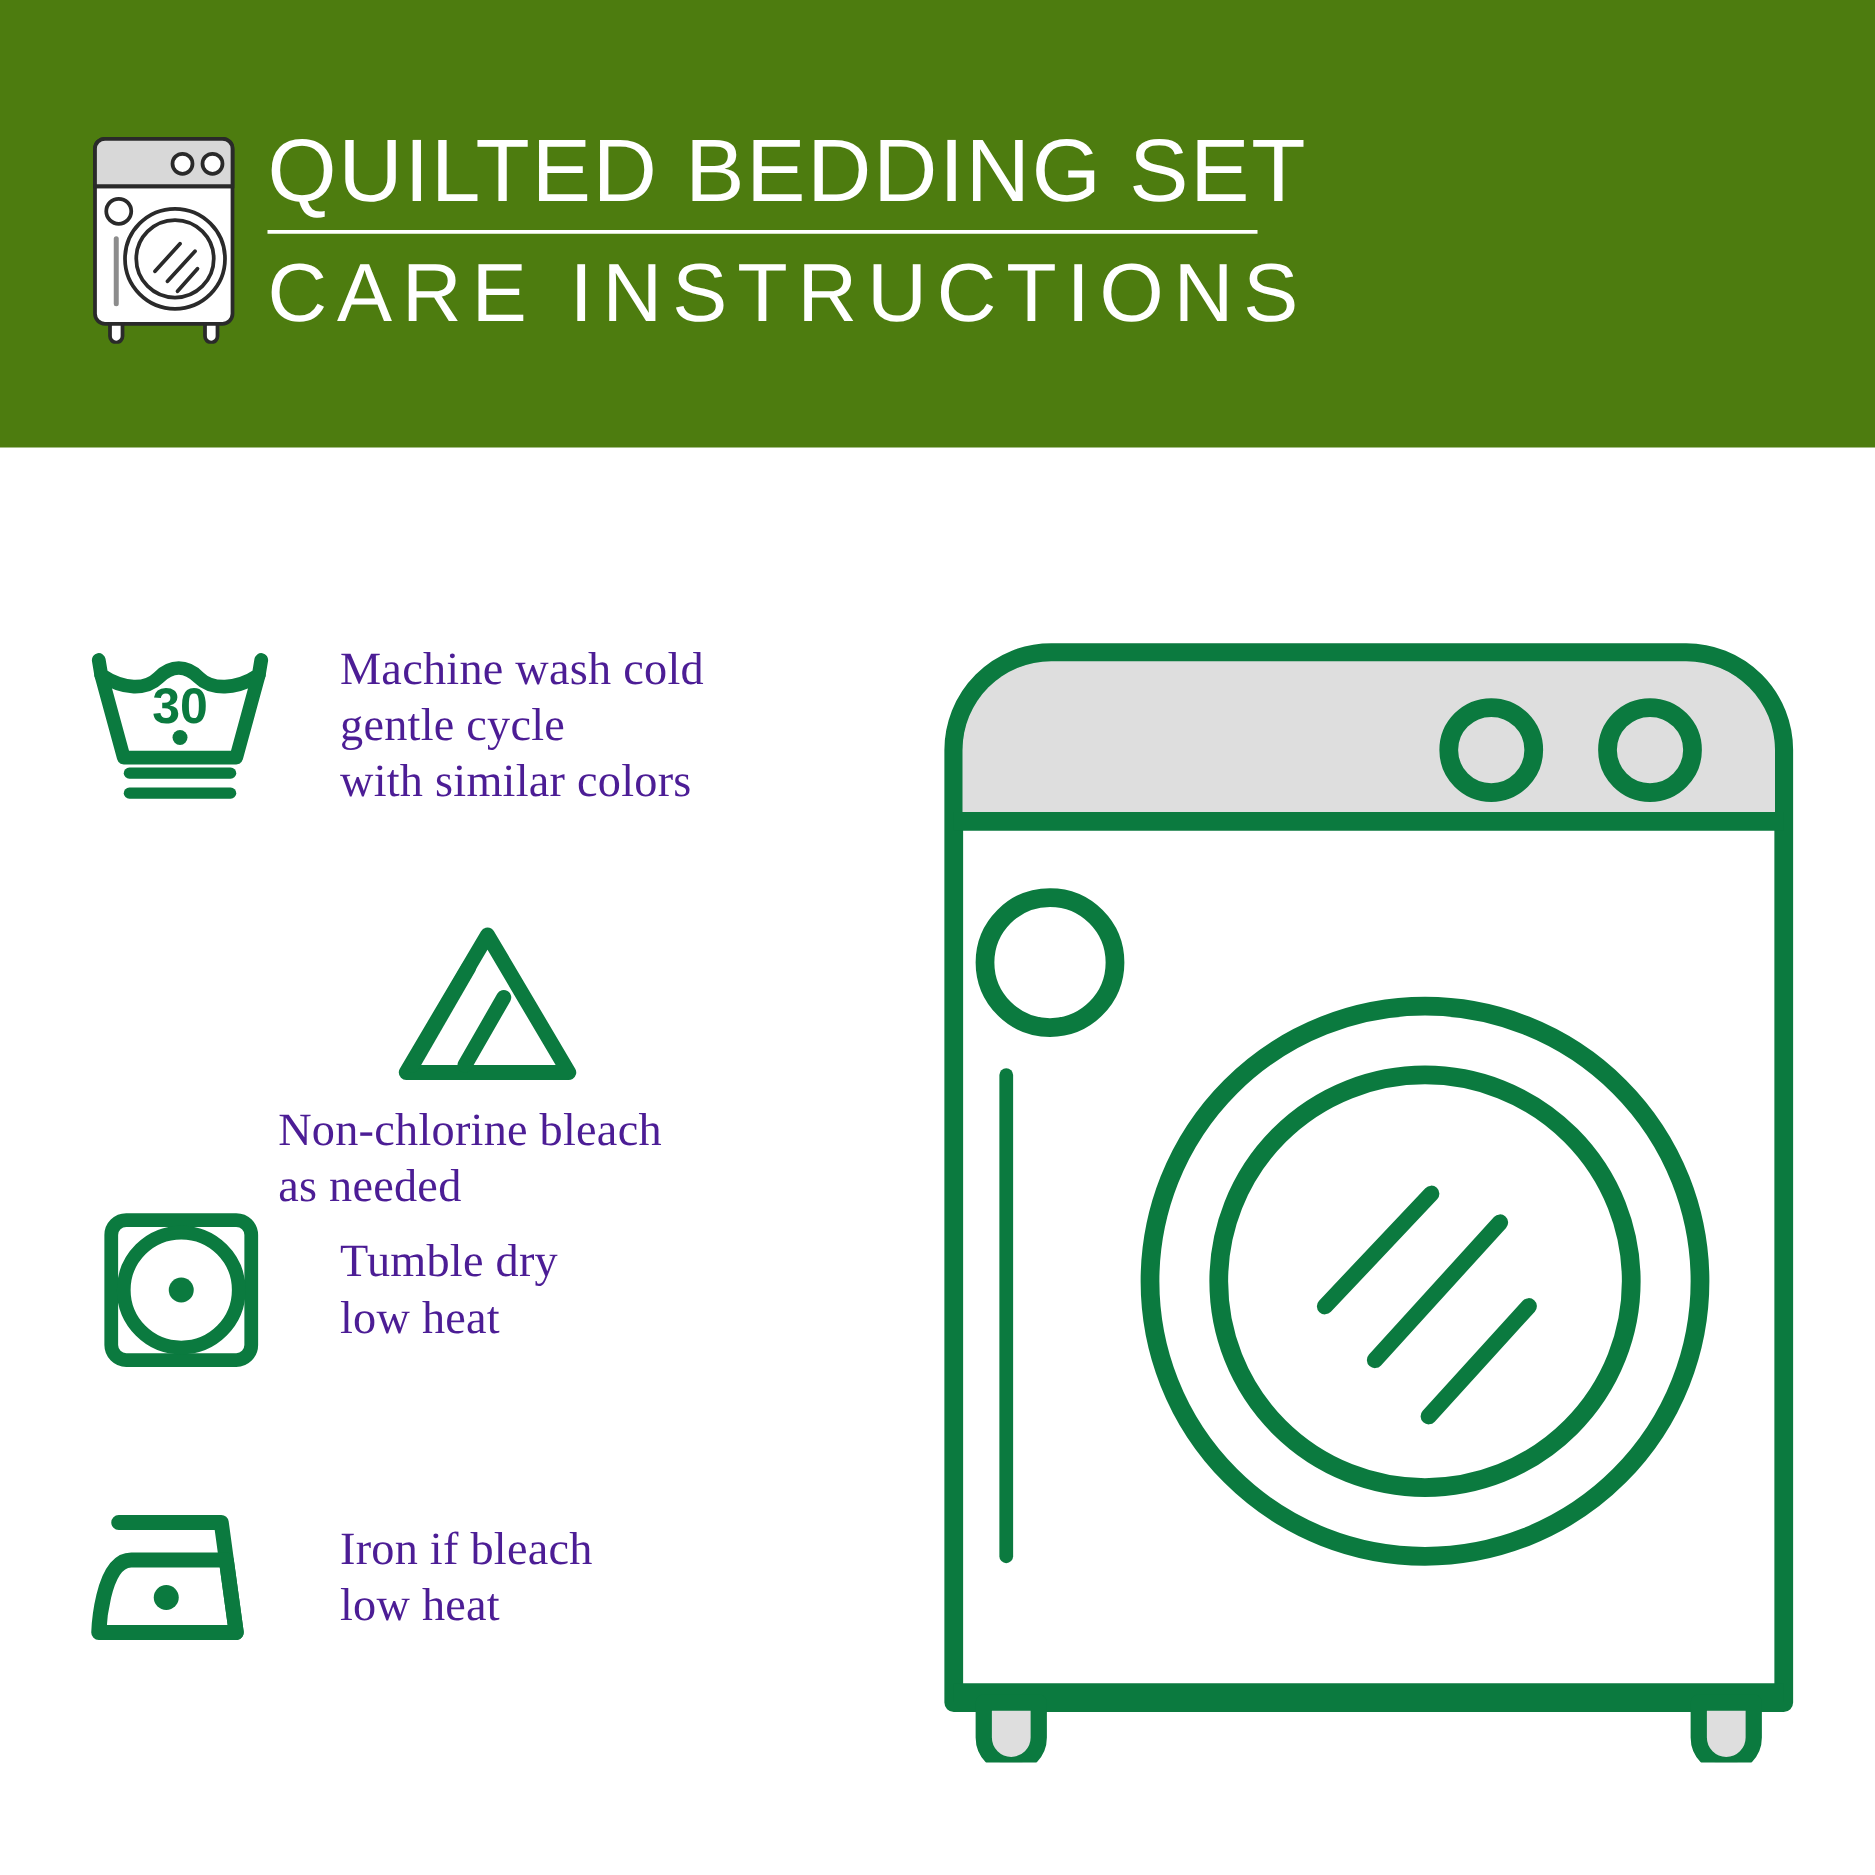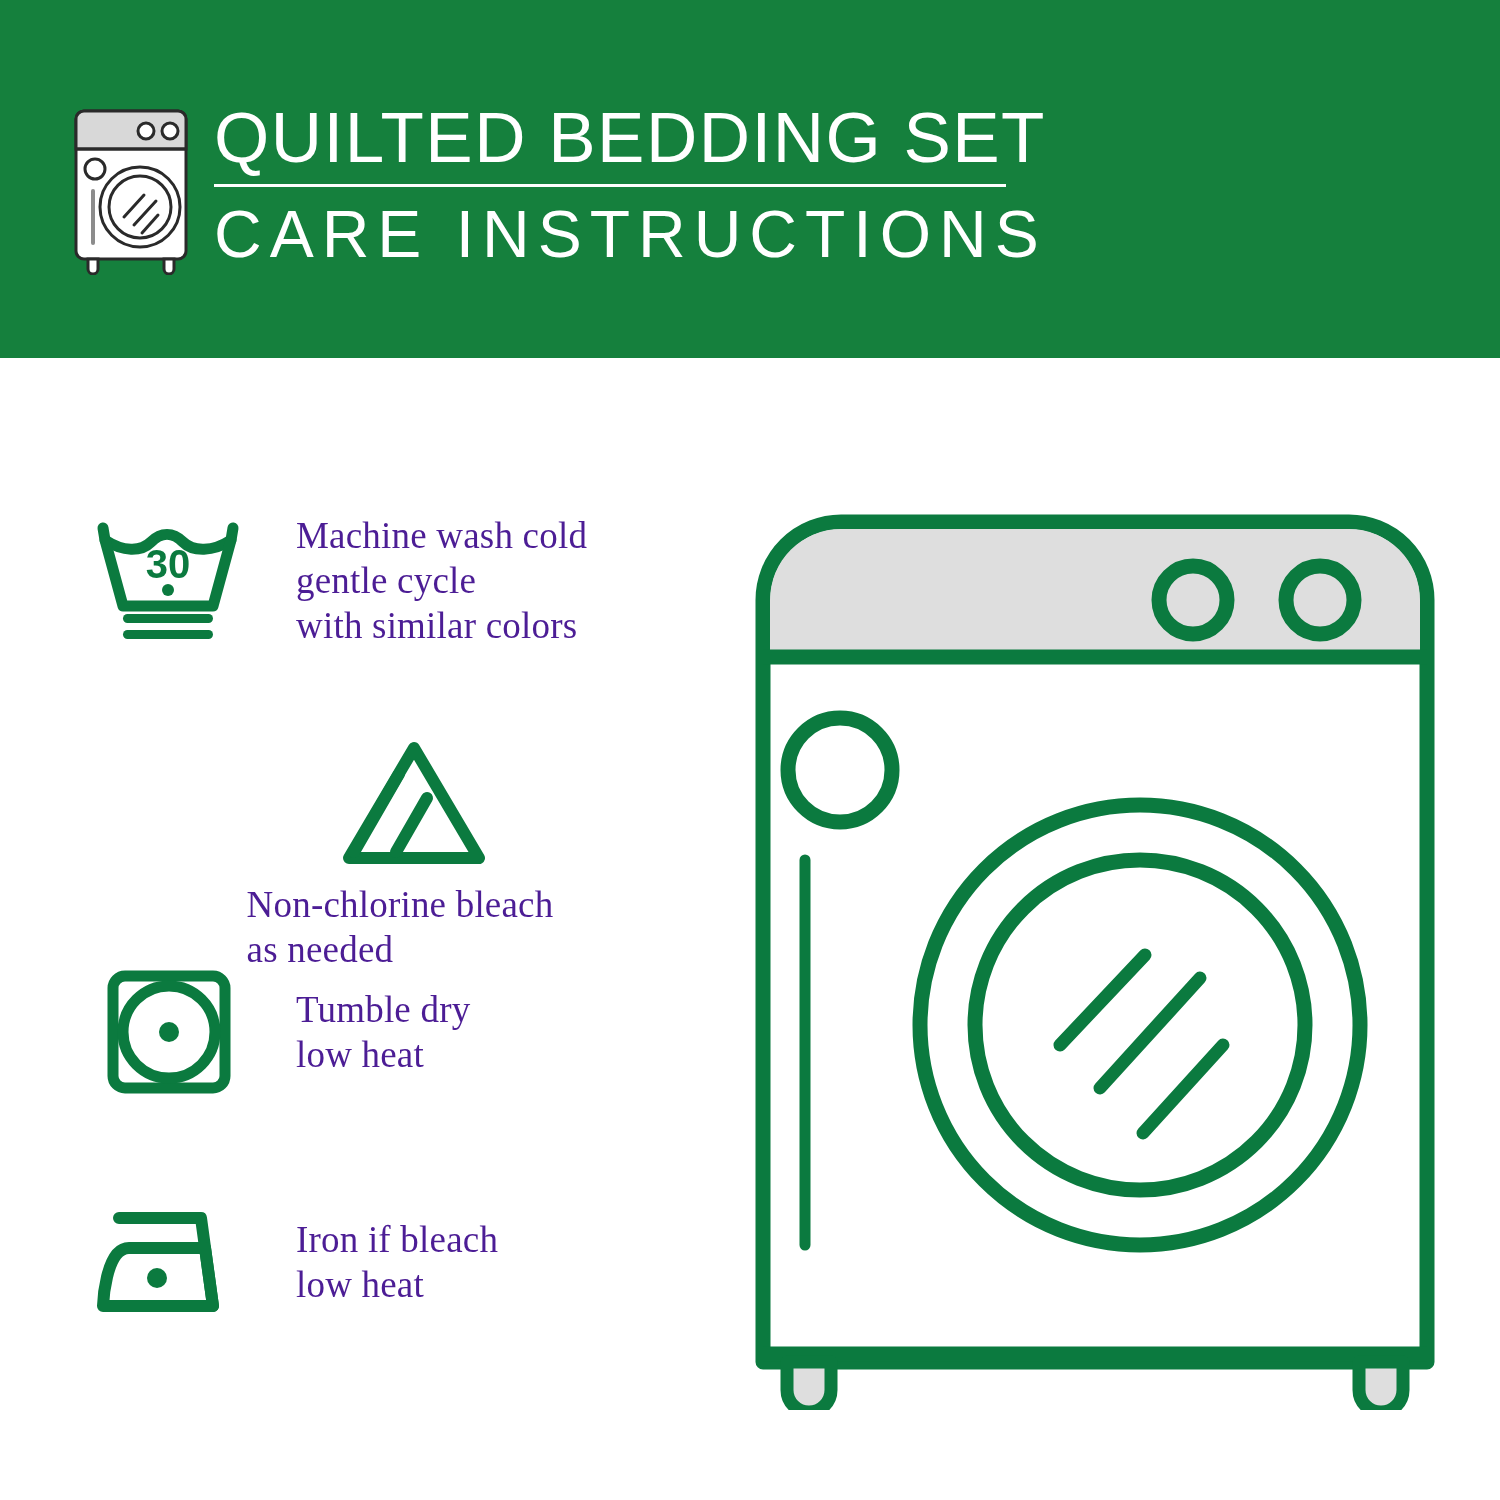--- a/index.html
+++ b/index.html
@@ -20,21 +20,21 @@
     background: #ffffff;
   }
 
   
   .header {
     position: absolute;
     left: 0;
     top: 0;
     width: 1500px;
     height: 358px;
-    background: #15803d;
+    background: #4d7c0f;
     box-sizing: border-box;
   }
   .header-logo {
     position: absolute;
     left: 62px;
     top: 103px;
     width: 148px;
     height: 172px;
   }
   .header-titles {
@@ -75,21 +75,20 @@
     left: 0;
     top: 470px;
     width: 720px;
   }
   .care-row {
     position: absolute;
     left: 0;
     width: 720px;
     display: flex;
     align-items: center;
-    margin-left: 24px;
   }
   .care-row-0 { top: 30px; }
   .care-row-1 { top: 252px; flex-direction: column; }
   .care-row-2 { top: 482px; }
   .care-row-3 { top: 712px; }
 
   .care-symbol {
     width: 180px;
     min-width: 180px;
     height: 160px;

